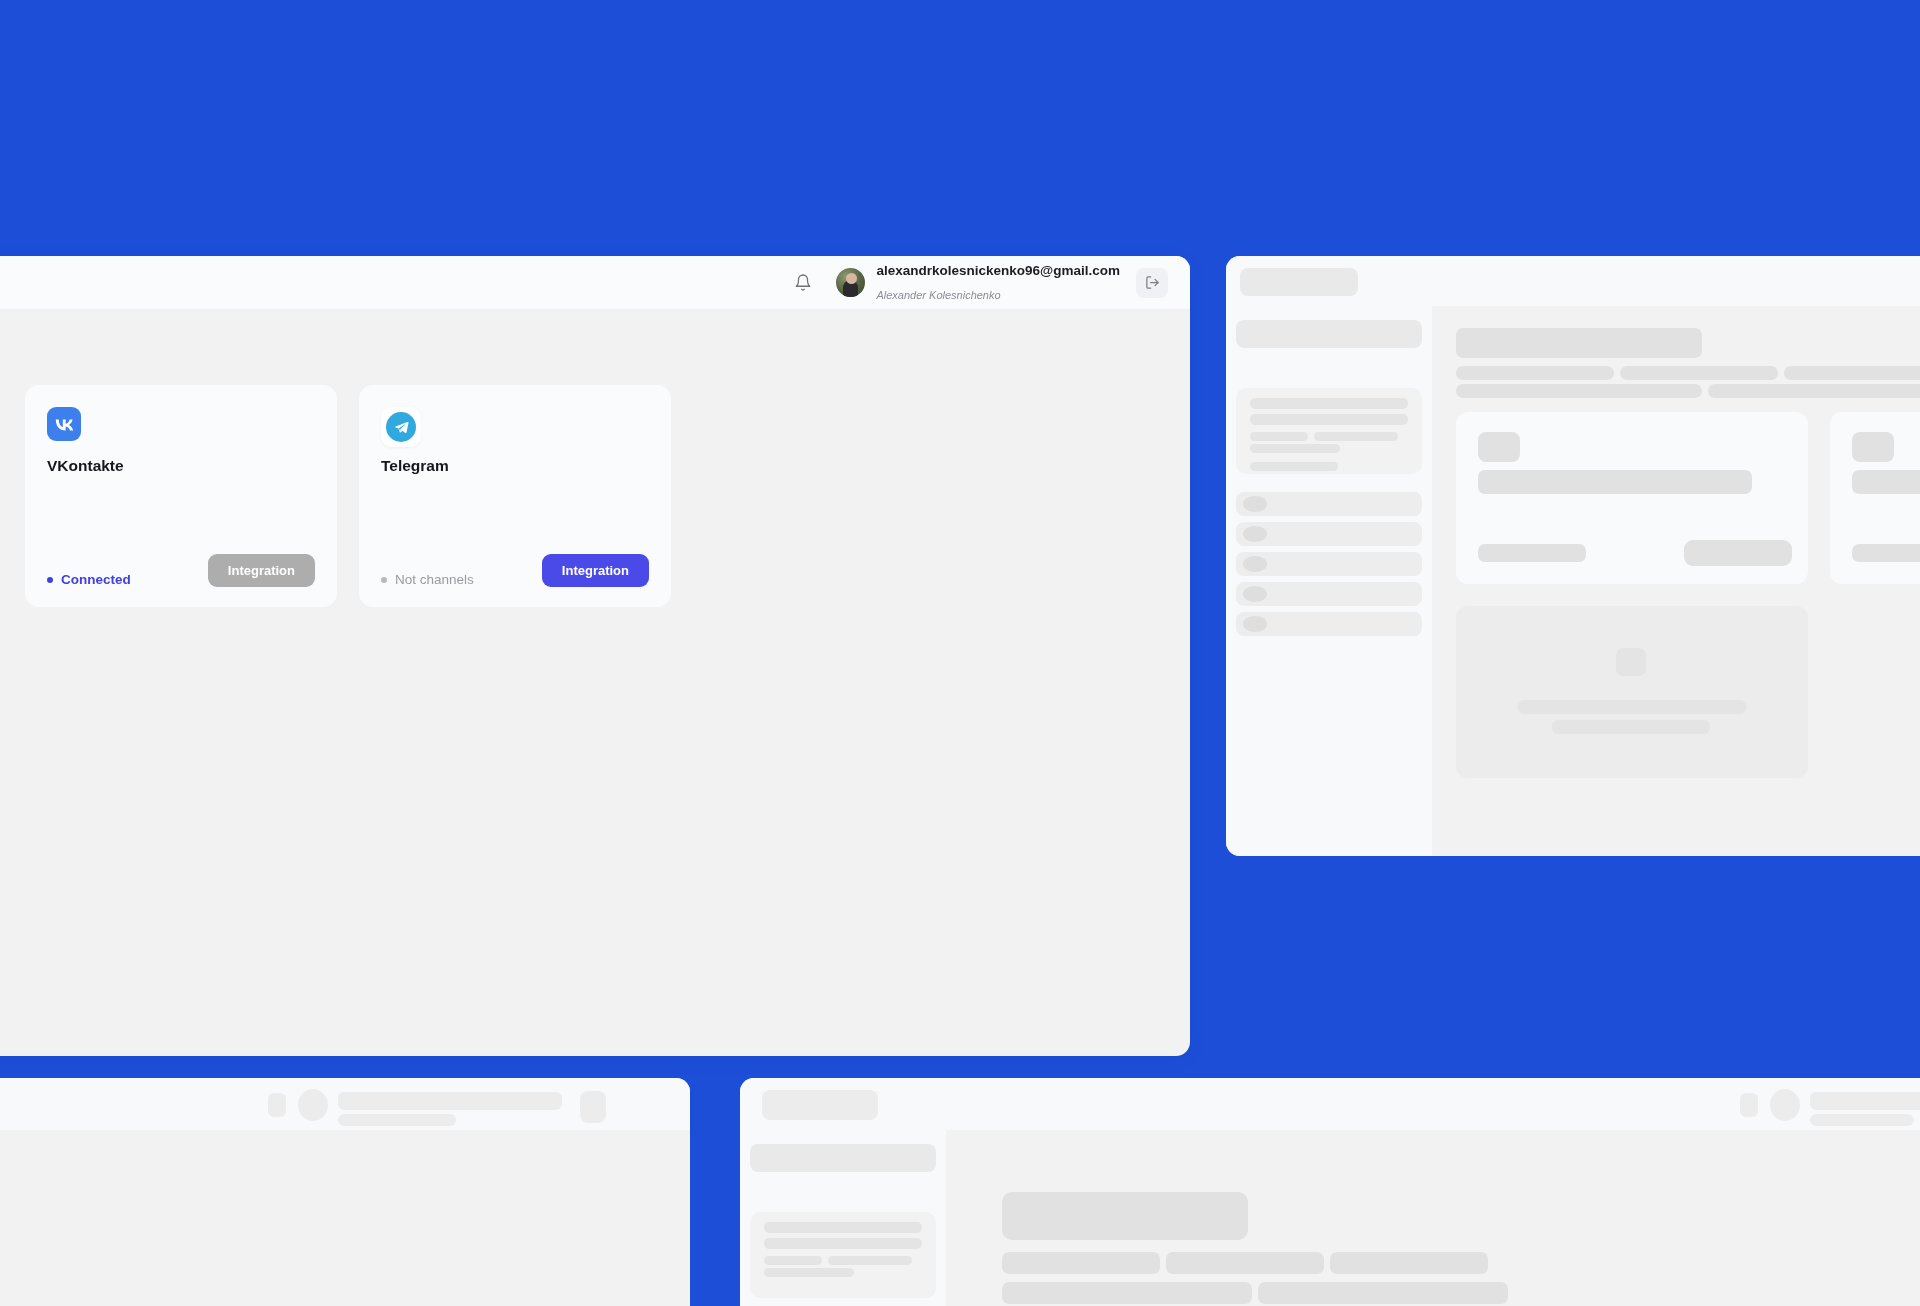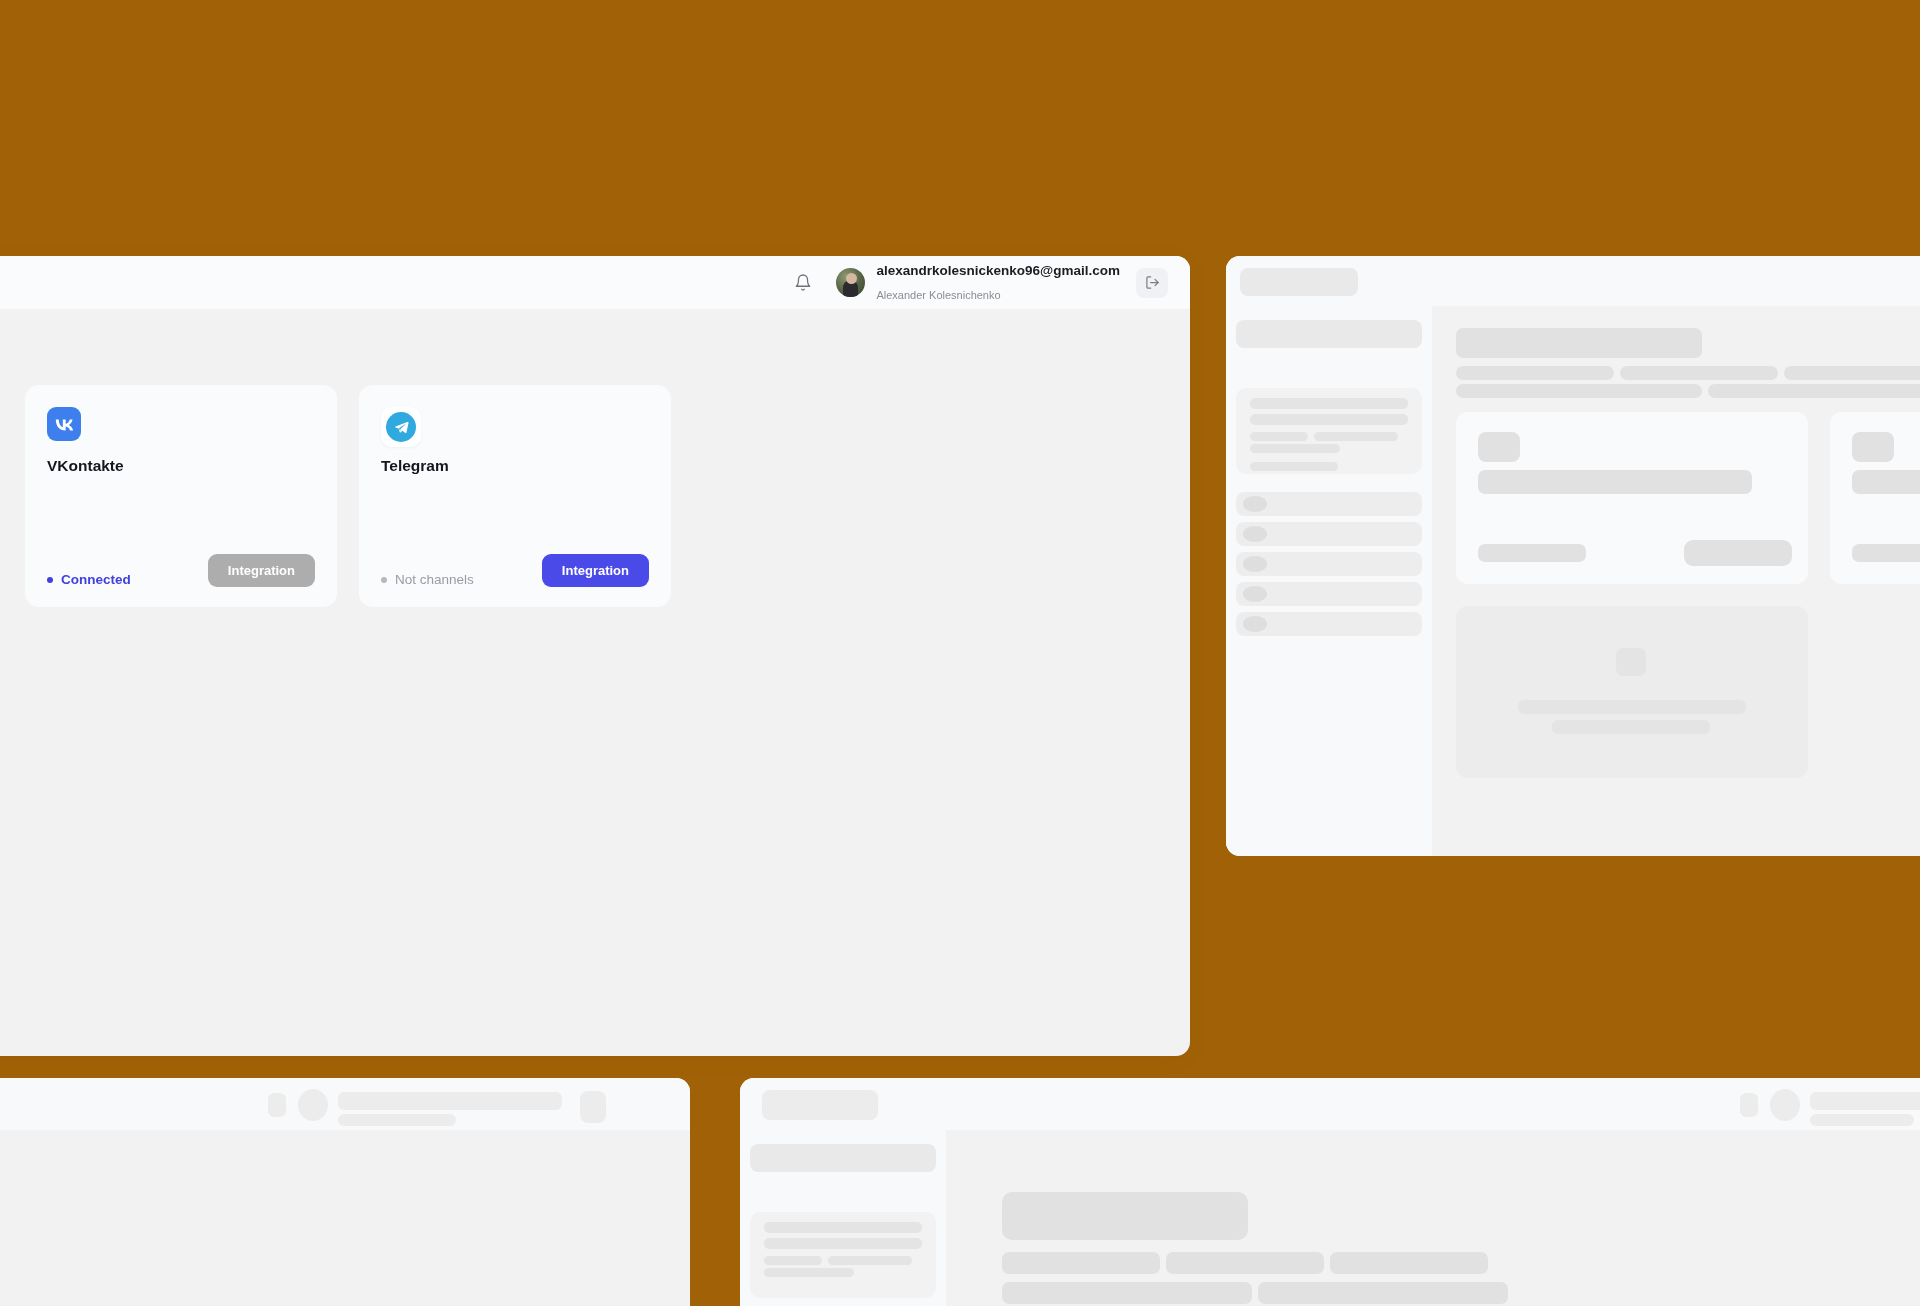--- a/index.html
+++ b/index.html
@@ -2,21 +2,21 @@
 <html><head>
 <meta charset="utf-8">
 <style>
   * { box-sizing: border-box; margin: 0; padding: 0; }
   html, body {
     width: 1920px; height: 1306px;
     overflow: hidden;
     font-family: "Liberation Sans", sans-serif;
     background: #ededed;
   }
-  #stage { position: relative; width: 1920px; height: 1306px; background: #a16207; }
+  #stage { position: relative; width: 1920px; height: 1306px; background: #1d4ed8; }
 
   
   #sk-right {
     position: absolute; left: 1226px; top: 256px;
     width: 760px; height: 600px;
     background: #f4f4f4; border-radius: 14px; overflow: hidden;
   }
   #sk-right .head { position:absolute; left:0; top:0; width:100%; height:50px; background:#f8f9fb; }
   #sk-right .head .pill { position:absolute; left:14px; top:12px; width:118px; height:28px; background:#e9e9e9; border-radius:8px; }
 
@@ -84,21 +84,21 @@
   .avatar::after {
     content:""; position:absolute; left:7px; top:12px; width:15px; height:18px;
     background:#2a2a2f; border-radius:8px 8px 0 0;
   }
   .avatar::before {
     content:""; position:absolute; left:10px; top:5px; width:11px; height:11px;
     background:#d6b7a0; border-radius:50%; z-index:2;
   }
   .user-text { display: flex; flex-direction: column; line-height: 1.25; }
   .user-email { font-size: 13.5px; font-weight: 700; color: #1c1d22; white-space: nowrap; }
-  .user-name { font-size: 11px; color: #8b8d96; white-space: nowrap; margin-top: 9px; }
+  .user-name { font-size: 11px; color: #8b8d96; white-space: nowrap; margin-top: 9px; font-style: italic; }
   .logout-btn {
     width: 32px; height: 30px; margin-left: 16px;
     background: #f0f1f4; border: none; border-radius: 8px;
     display: flex; align-items: center; justify-content: center; cursor: pointer;
   }
 
   #main-body { position: absolute; left:0; top:53px; right:0; bottom:0; padding: 44px 0 0 165px; }
 
   .page-title { font-size: 31px; font-weight: 800; color: #16171c; letter-spacing: -0.4px; }
   .page-desc { margin-top: 14px; font-size: 15px; color: #8a8c94; line-height: 1.45; max-width: 545px; }

